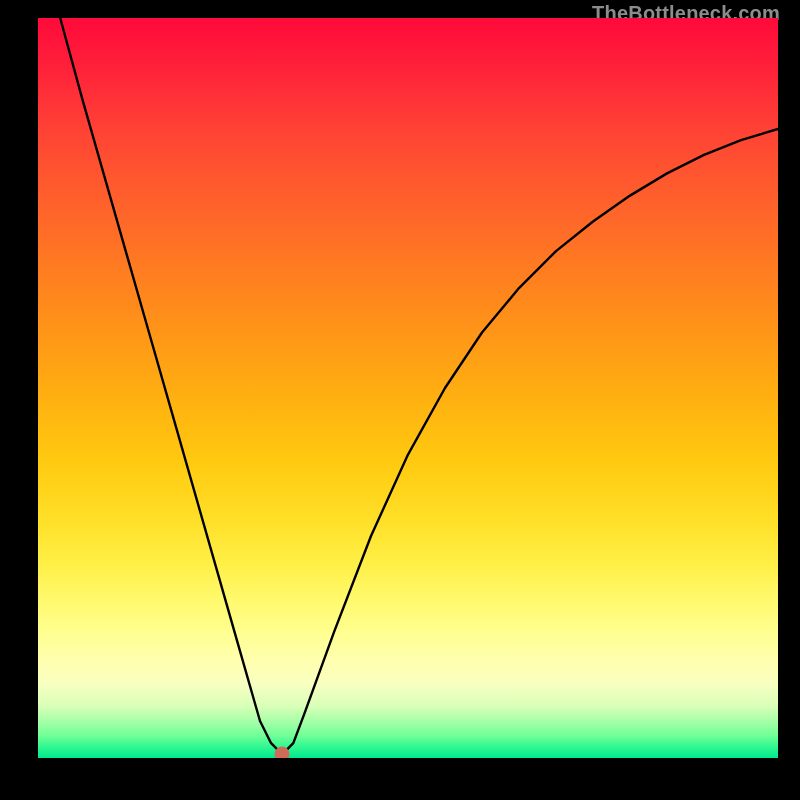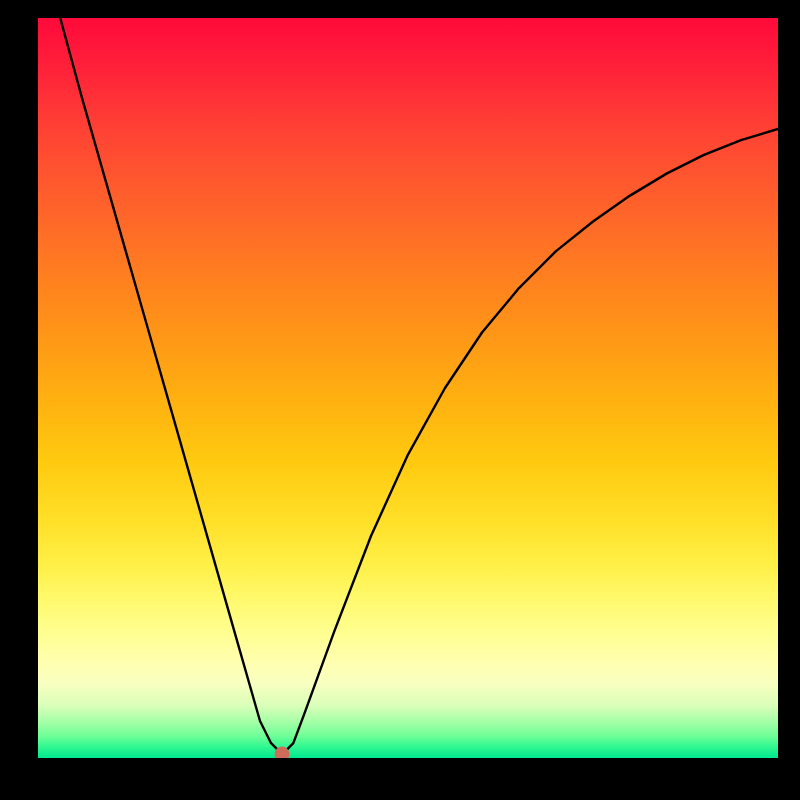--- a/index.html
+++ b/index.html
@@ -69,20 +69,21 @@
     font-size: 20px;
     font-weight: 600;
     letter-spacing: 0.2px;
   }
 </style>
 </head>
 <body>
 
 <div class="stage">
 
+  <div class="watermark">TheBottleneck.com</div>
 
   <div class="plot">
     <div class="gradient"></div>
 
     <svg class="curve" viewBox="0 0 740 740" preserveAspectRatio="none">
       <path id="curve-path" fill="none" stroke="#000000" stroke-width="2.4" stroke-linejoin="round" stroke-linecap="round" d="M22.2 0.0 L44.4 81.4 L66.6 159.1 L88.8 236.8 L111.0 314.5 L133.2 392.2 L155.4 469.9 L177.6 547.6 L199.8 625.3 L222.0 703.0 L233.1 725.2 L244.2 736.3 L255.3 725.2 L266.4 695.6 L296.0 614.2 L333.0 518.0 L370.0 436.6 L407.0 370.0 L444.0 314.5 L481.0 270.1 L518.0 233.1 L555.0 203.5 L592.0 177.6 L629.0 155.4 L666.0 136.9 L703.0 122.1 L740.0 111.0"></path>
     </svg>
 
     <div class="marker" id="min-marker" style="left: 244.2px; top: 736.3px; background: rgb(207, 107, 89);"></div>
   </div>

